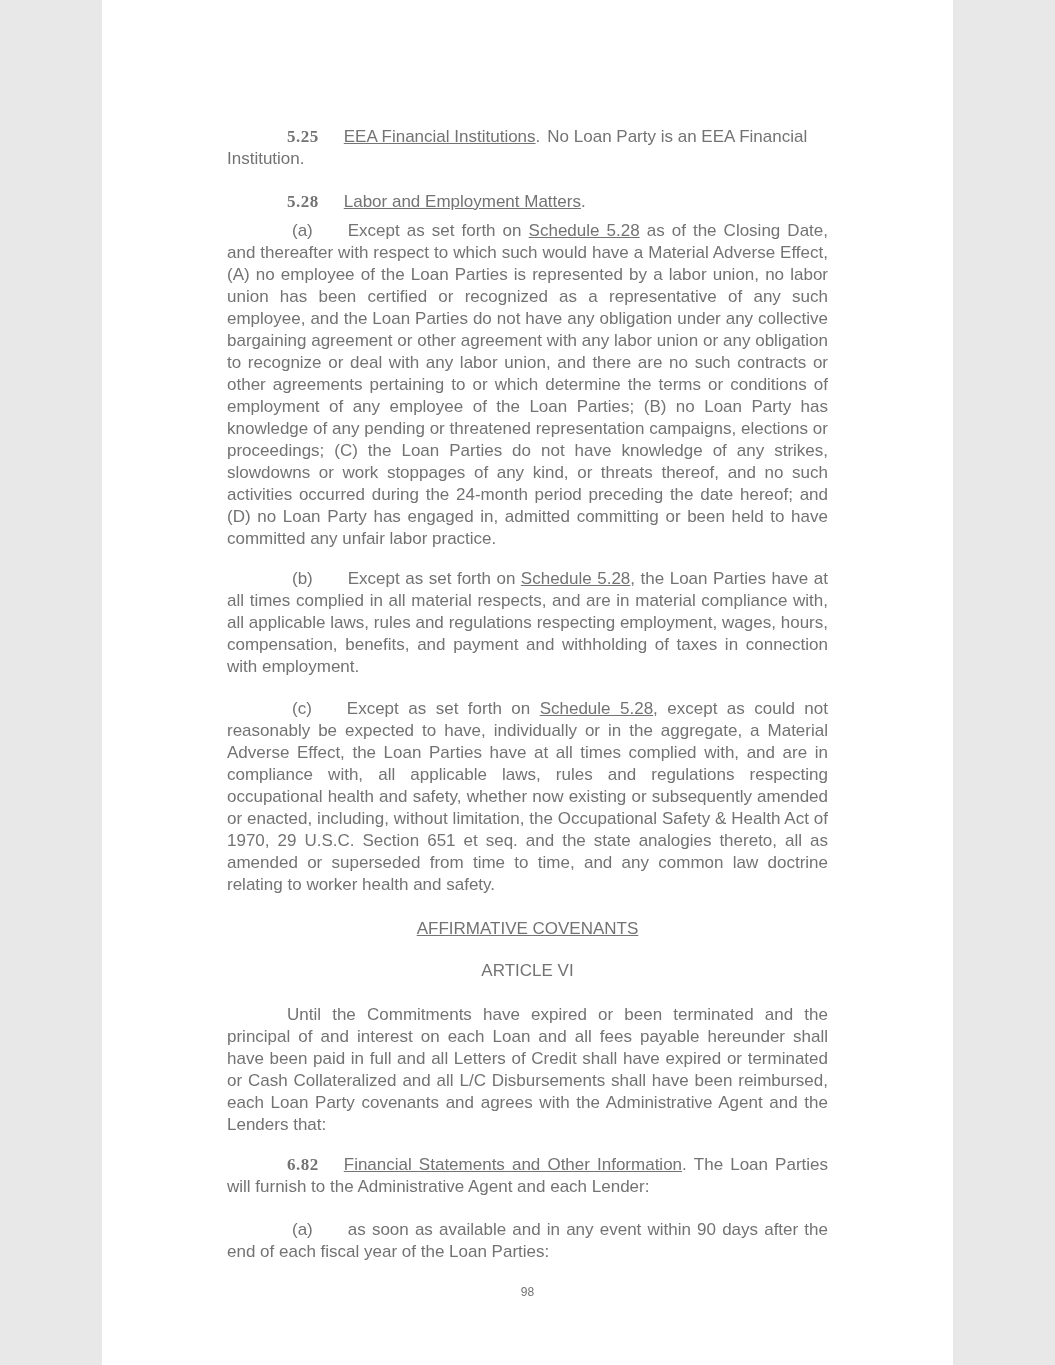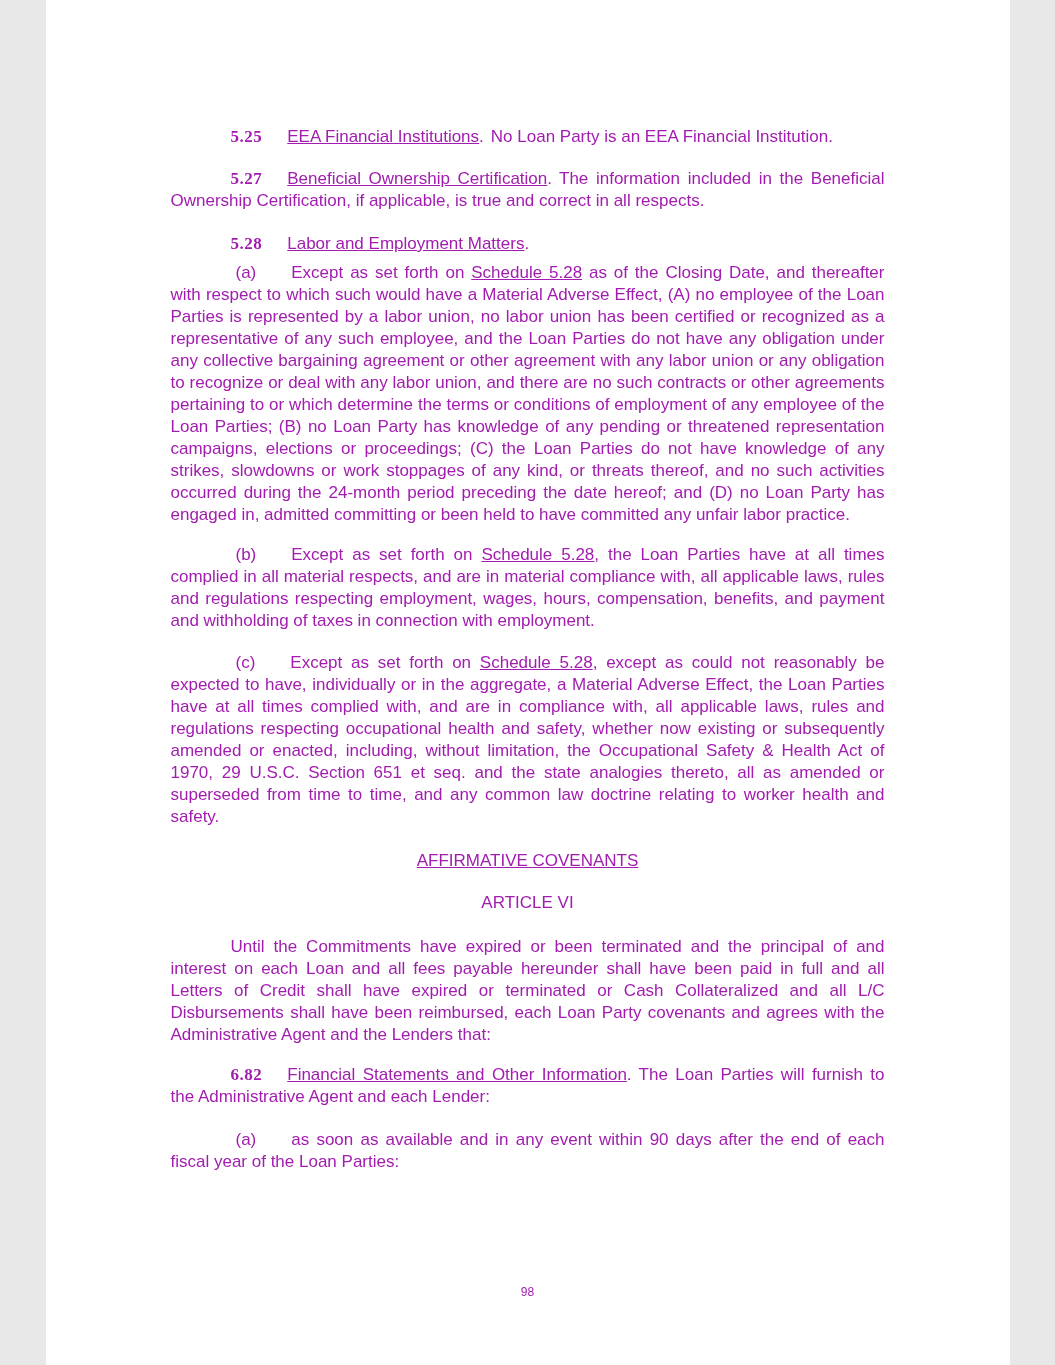--- a/index.html
+++ b/index.html
@@ -1,22 +1,22 @@
 <!DOCTYPE html>
 <html><head>
 <meta charset="utf-8">
 <style>
   html, body { margin: 0; padding: 0; background: #e8e8e8; }
   .page {
     position: relative;
-    width: 964px;
+    width: 851px;
     height: 1365px;
     margin: 0 auto;
     background: #ffffff;
-    color: #a21caf;
+    color: #737373;
     font-family: "Liberation Sans", sans-serif;
     font-size: 17px;
     line-height: 22px;
     box-sizing: border-box;
     padding: 126px 125px 0 125px;
     overflow: hidden;
   }
   .page p { margin: 0; }
   .just {
     text-align: justify;
@@ -60,23 +60,20 @@
 </head>
 <body>
 
 <div class="page">
 
   <p id="s525" class="indent1">
     <span class="num">5.25</span><span class="u">EEA Financial Institutions</span><span>.</span><span class="rest">No Loan Party is an EEA Financial Institution.</span>
   </p>
 
 
-  <p id="s527" class="indent1 just">
-    <span class="num">5.27</span><span class="u">Beneficial Ownership Certification</span><span>.</span><span class="rest">The information included in the Beneficial Ownership Certification, if applicable, is true and correct in all respects.</span>
-  </p>
 
   <p id="s528" class="indent1">
     <span class="num">5.28</span><span class="u">Labor and Employment Matters</span><span>.</span>
   </p>
 
   <p id="pa" class="sub just">
     <span class="par-label">(a)</span><span>Except as set forth on </span><span class="u">Schedule 5.28</span><span> as of the Closing Date, and thereafter with respect to which such would have a Material Adverse Effect, (A) no employee of the Loan Parties is represented by a labor union, no labor union has been certified or recognized as a representative of any such employee, and the Loan Parties do not have any obligation under any collective bargaining agreement or other agreement with any labor union or any obligation to recognize or deal with any labor union, and there are no such contracts or other agreements pertaining to or which determine the terms or conditions of employment of any employee of the Loan Parties; (B) no Loan Party has knowledge of any pending or threatened representation campaigns, elections or proceedings; (C) the Loan Parties do not have knowledge of any strikes, slowdowns or work stoppages of any kind, or threats thereof, and no such activities occurred during the 24-month period preceding the date hereof; and (D) no Loan Party has engaged in, admitted committing or been held to have committed any unfair labor practice.</span>
   </p>
 
   <p id="pb" class="sub just">

